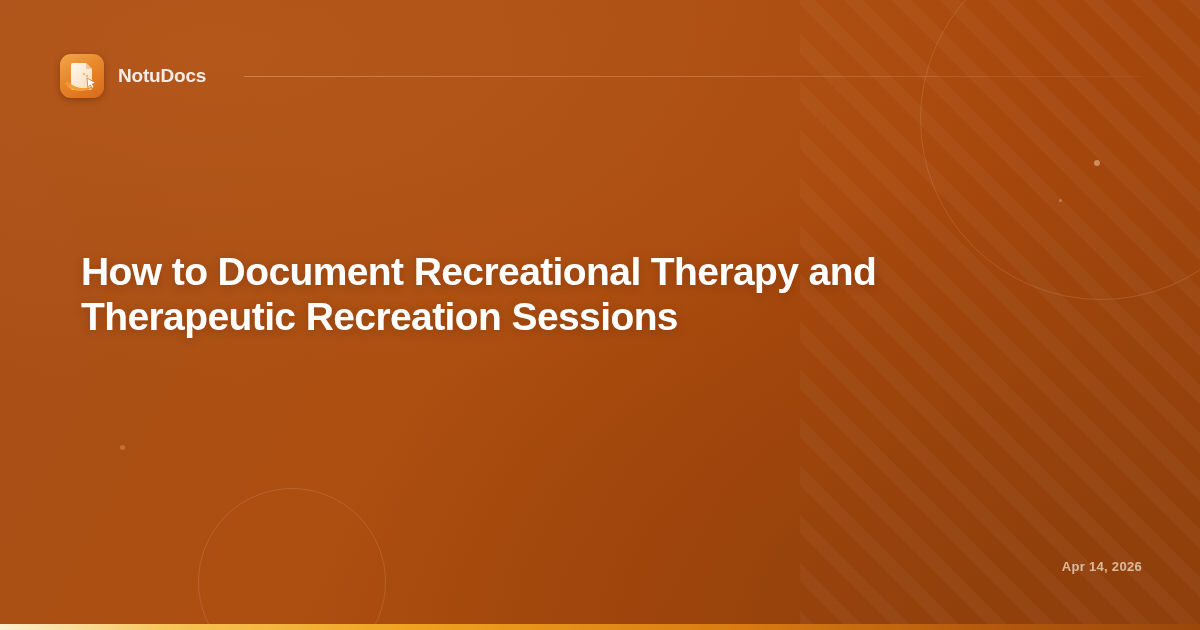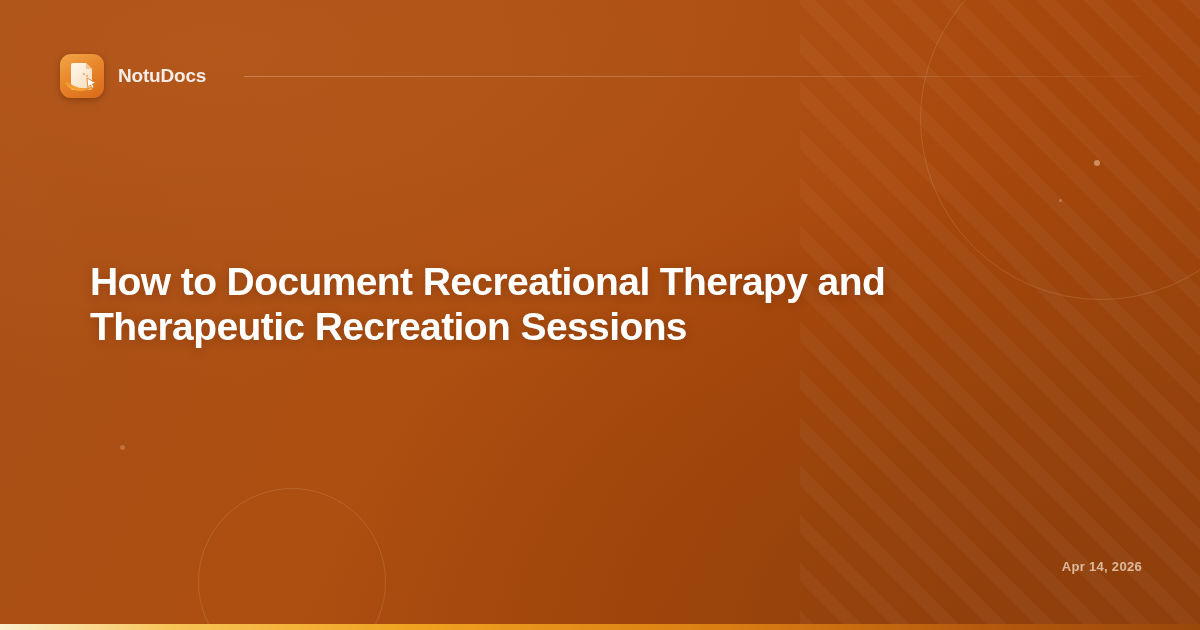--- a/index.html
+++ b/index.html
@@ -106,25 +106,25 @@
       rgba(255, 226, 200, 0.30) 0%,
       rgba(255, 226, 200, 0.22) 55%,
       rgba(255, 226, 200, 0.05) 100%
     );
   }
 
   
   .title-block {
     position: absolute;
     left: 60px;
-    top: 260px;
+    top: 250px;
     width: 880px;
     display: flex;
     align-items: center;
-    gap: 27px;
+    gap: 18px;
   }
   .title-accent {
     width: 3px;
     flex: 0 0 auto;
     border-radius: 2px;
     background: linear-gradient(
       to bottom,
       #fbe6c8 0%,
       #f0c896 40%,
       rgba(222, 150, 86, 0.45) 100%

